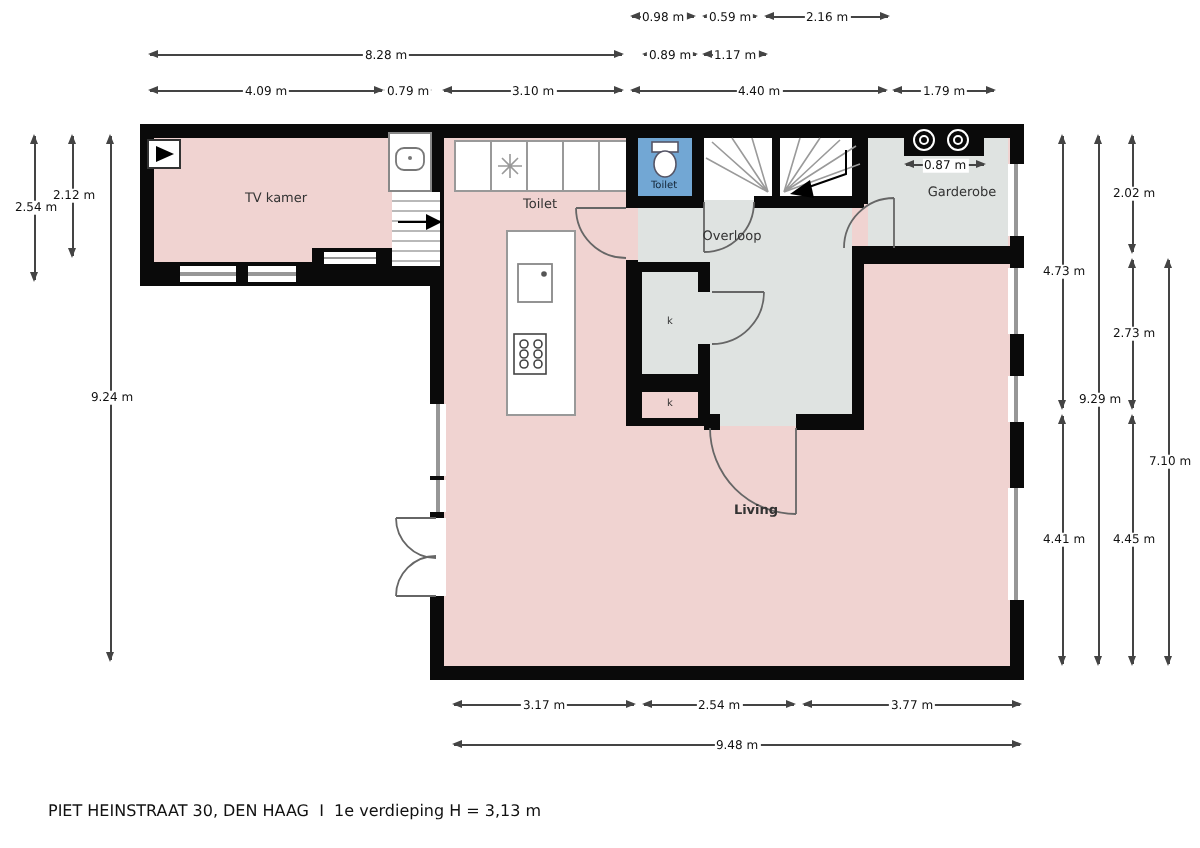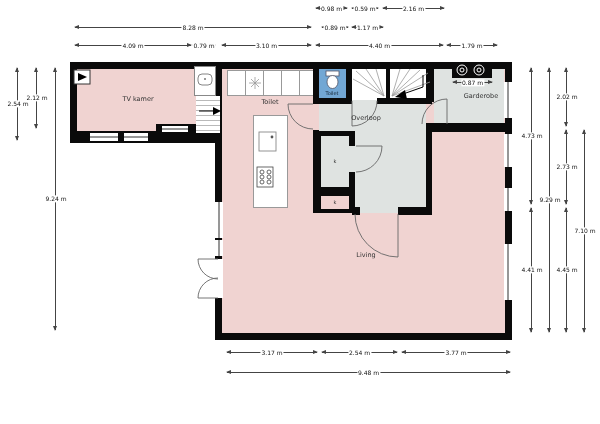--- a/index.html
+++ b/index.html
@@ -163,21 +163,21 @@
       <circle cx="479" cy="70" r="5"></circle>
         <circle cx="479" cy="70" r="2"></circle>
     </g>
   </svg>
 
   <div class="room-label" style="left:93px;top:95px;width:90px;">TV kamer</div>
   <div class="room-label" style="left:235px;top:98px;width:70px;">Toilet</div>
   <div class="room-label small" style="left:316px;top:90px;width:32px;color:#123;">Toilet</div>
   <div class="room-label" style="left:336px;top:114px;width:60px;">Overloop</div>
   <div class="room-label" style="left:448px;top:92px;width:66px;">Garderobe</div>
-  <div class="room-label" style="left:338px;top:251px;width:56px;">Living</div>
+  <div class="room-label" style="left:350px;top:251px;width:56px;font-weight:bold;">Living</div>
   <div class="room-label small" style="left:330px;top:158px;width:10px;">k</div>
   <div class="room-label small" style="left:330px;top:199px;width:10px;">k</div>
 
   <div id="dims" class="abs" style="left:0;top:0;width:600px;height:424px;">
       <div class="dimh" style="left: 316px; top: 8px; width: 31px; height: 0px;">
         <span class="ah av a1"></span>
         <span class="ah av a2"></span>
         <span class="dlab">0.98 m</span>
       </div>
       <div class="dimh" style="left: 352px; top: 8px; width: 26px; height: 0px;">
@@ -300,13 +300,14 @@
         <span class="ah av a2"></span>
         <span class="dlab">4.45 m</span>
       </div>
       <div class="dimv" style="left: 584px; top: 130px; width: 0px; height: 202px;">
         <span class="ah av a1"></span>
         <span class="ah av a2"></span>
         <span class="dlab">7.10 m</span>
       </div>
     </div>
 
+  <div class="footer">PIET HEINSTRAAT 30, DEN HAAG  I  1e verdieping H = 3,13 m</div>
 </div>
 
 </body></html>

